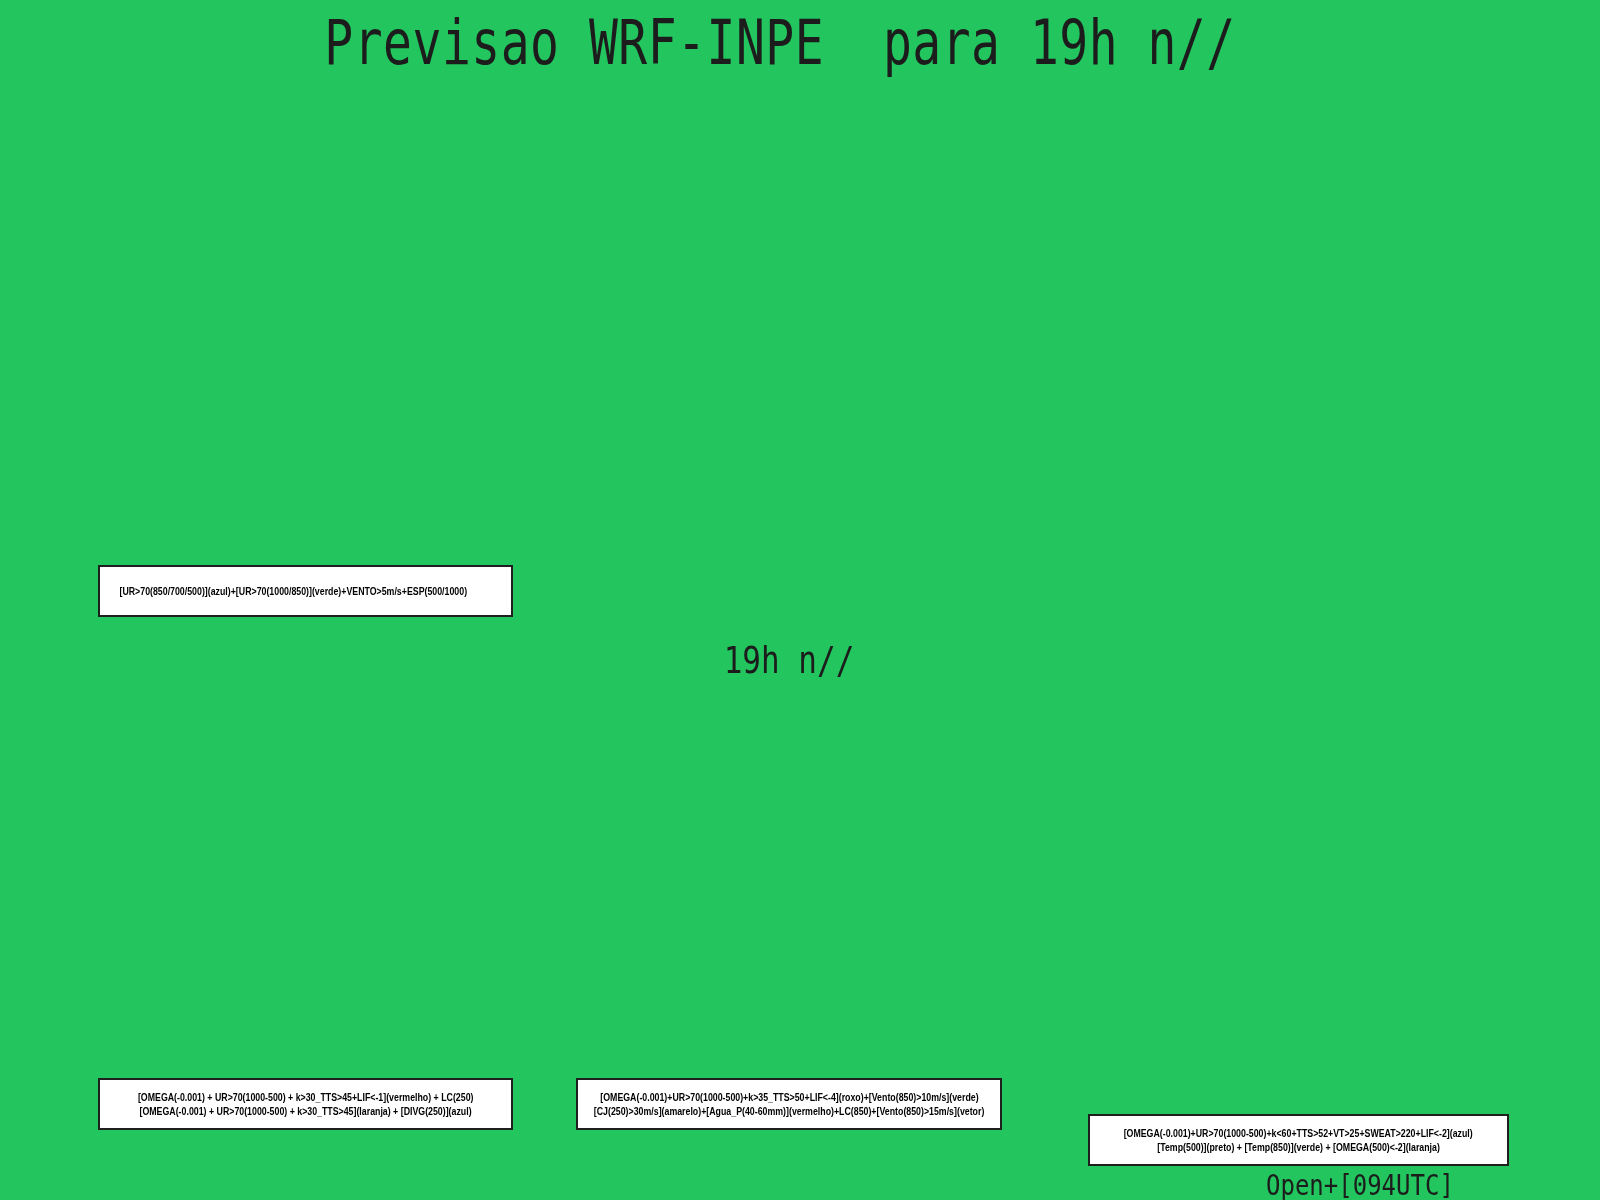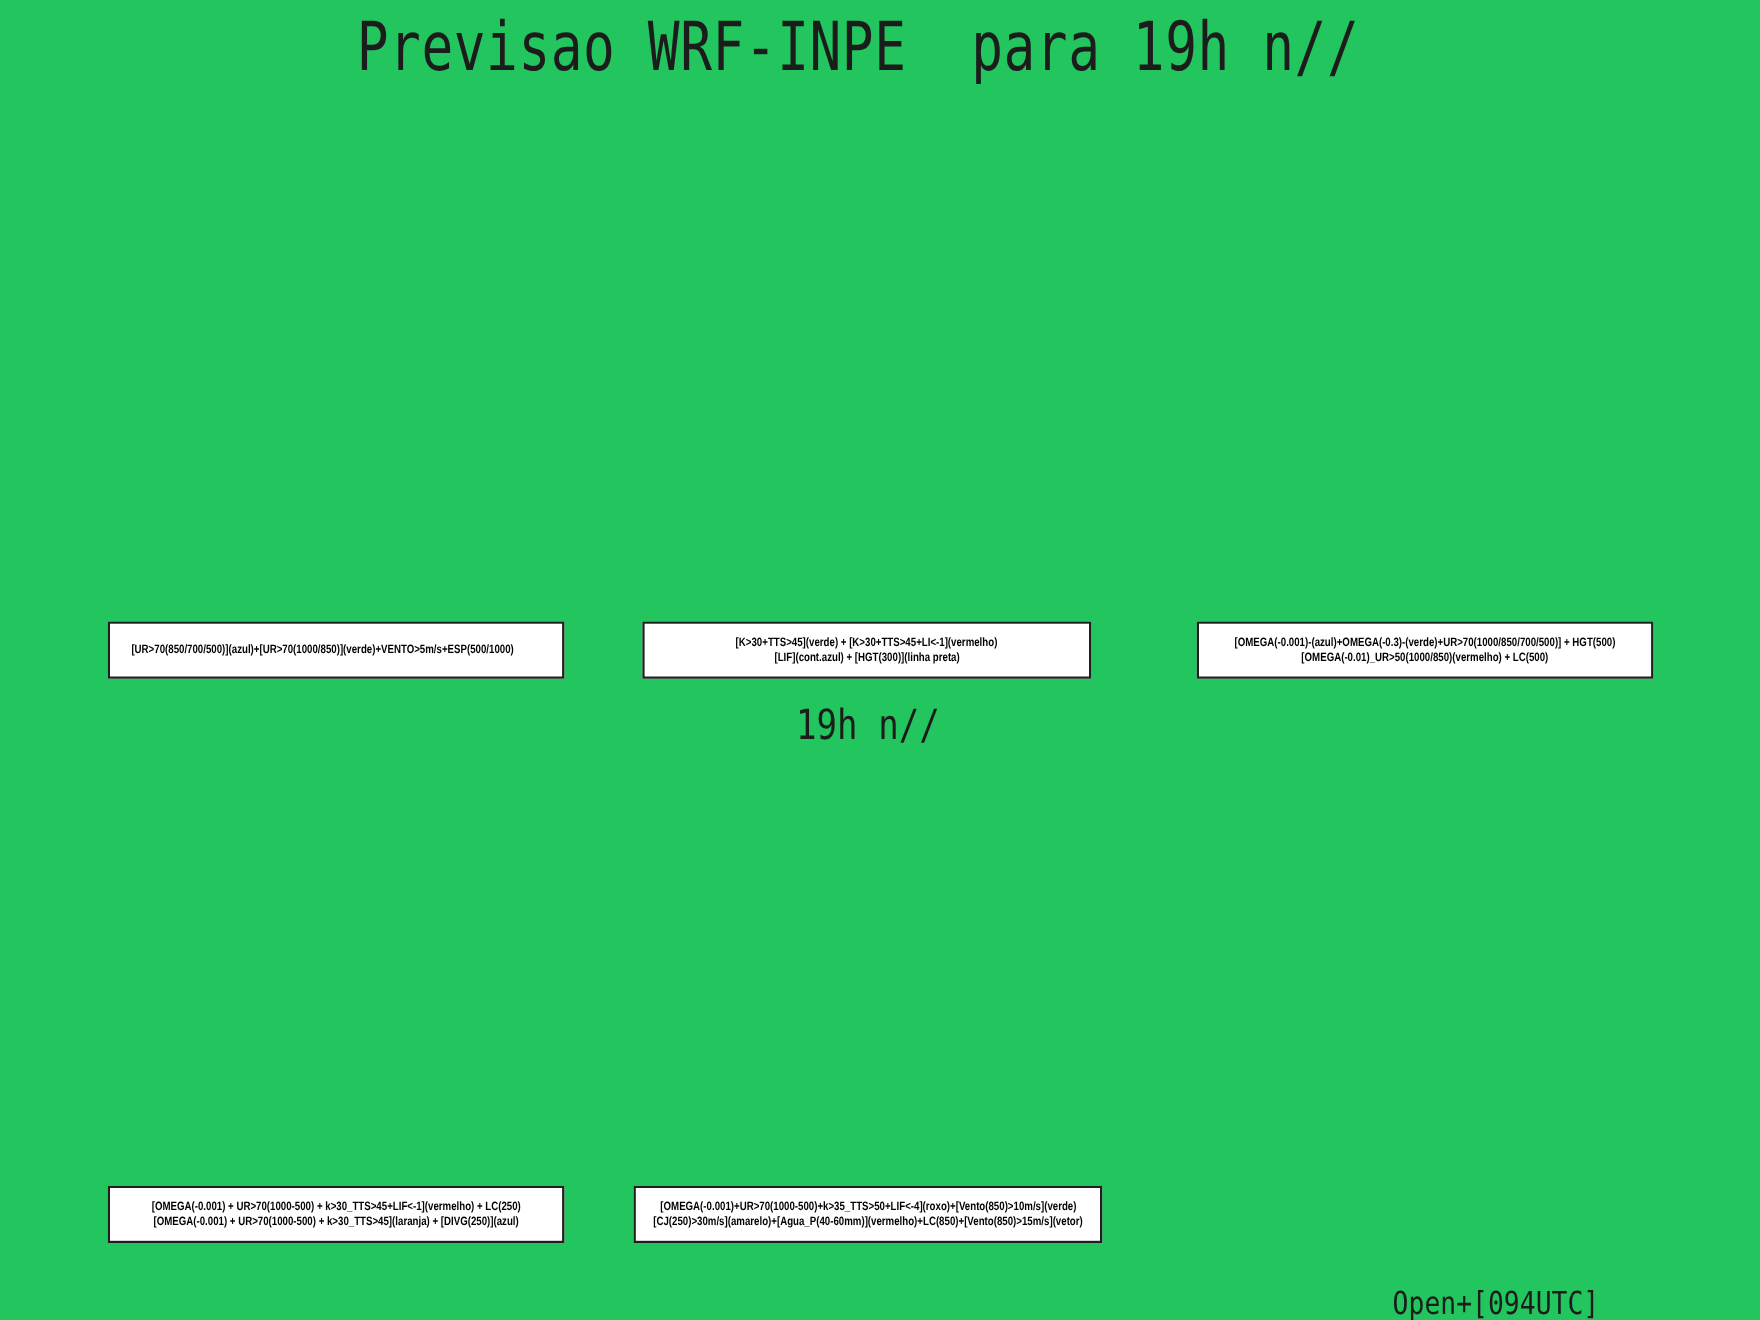--- a/index.html
+++ b/index.html
@@ -80,38 +80,34 @@
 
 <div class="page">
 
   <div class="plot-text title">Previsao WRF-INPE  para 19h n//</div>
 
   <div class="panel panel-a">
     <span class="pline">[UR&gt;70(850/700/500)](azul)+[UR&gt;70(1000/850)](verde)+VENTO&gt;5m/s+ESP(500/1000)</span>
     <span class="pline"></span>
   </div>
 
-  <div class="panel panel-b">
-    <span class="pline">[K&gt;30+TTS&gt;45](verde) + [K&gt;30+TTS&gt;45+LI&lt;-1](vermelho)</span>
-    <span class="pline">[LIF](cont.azul) + [HGT(300)](linha preta)</span>
-  </div>
 
-  <div class="panel panel-c">
-    <span class="pline">[OMEGA(-0.001)-(azul)+OMEGA(-0.3)-(verde)+UR&gt;70(1000/850/700/500)] + HGT(500)</span>
-    <span class="pline">[OMEGA(-0.01)_UR&gt;50(1000/850)(vermelho) + LC(500)</span>
-  </div>
 
   <div class="plot-text center-label">19h n//</div>
 
   <div class="panel panel-d">
     <span class="pline">[OMEGA(-0.001) + UR&gt;70(1000-500) + k&gt;30_TTS&gt;45+LIF&lt;-1](vermelho) + LC(250)</span>
     <span class="pline">[OMEGA(-0.001) + UR&gt;70(1000-500) + k&gt;30_TTS&gt;45](laranja) + [DIVG(250)](azul)</span>
   </div>
 
   <div class="panel panel-e">
     <span class="pline">[OMEGA(-0.001)+UR&gt;70(1000-500)+k&gt;35_TTS&gt;50+LIF&lt;-4](roxo)+[Vento(850)&gt;10m/s](verde)</span>
     <span class="pline">[CJ(250)&gt;30m/s](amarelo)+[Agua_P(40-60mm)](vermelho)+LC(850)+[Vento(850)&gt;15m/s](vetor)</span>
   </div>
 
+  <div class="panel panel-f">
+    <span class="pline">[OMEGA(-0.001)+UR&gt;70(1000-500)+k&lt;60+TTS&gt;52+VT&gt;25+SWEAT&gt;220+LIF&lt;-2](azul)</span>
+    <span class="pline">[Temp(500)](preto) + [Temp(850)](verde) + [OMEGA(500)&lt;-2](laranja)</span>
+  </div>
 
   <div class="plot-text footer-label">Open+[094UTC]</div>
 
 </div>
 
 </body></html>

